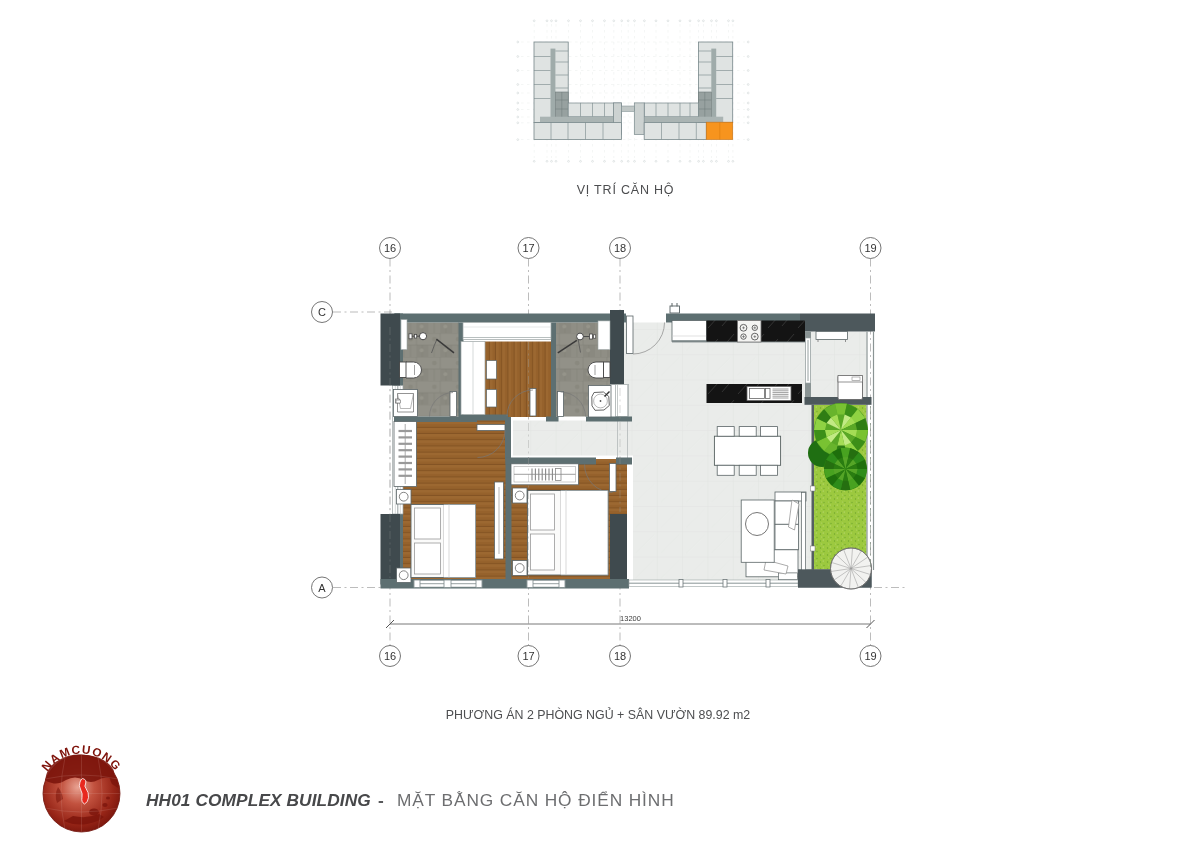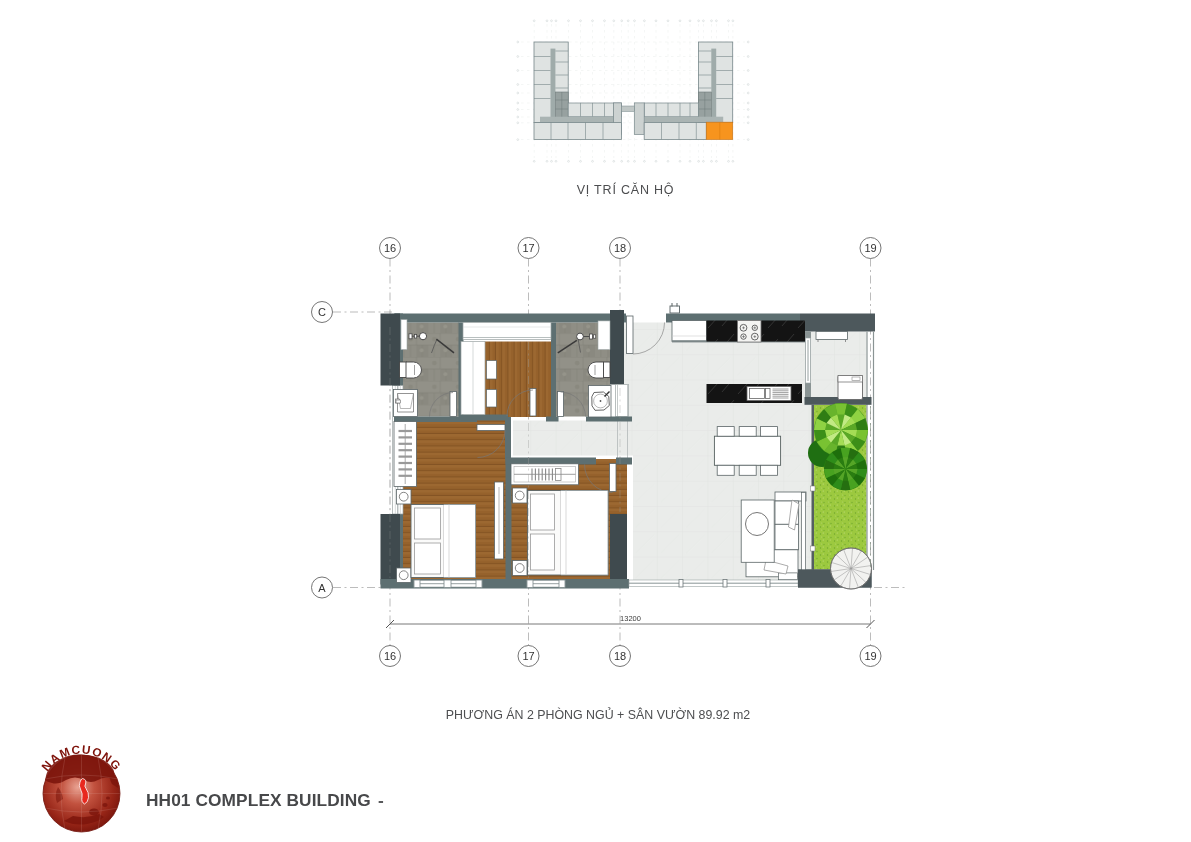--- a/index.html
+++ b/index.html
@@ -818,23 +818,24 @@
           <radialGradient id="globeg2" cx="45%" cy="42%" r="72%">
  <stop offset="0%" stop-color="#e9a393"></stop>
  <stop offset="30%" stop-color="#c2523f"></stop>
  <stop offset="65%" stop-color="#972517"></stop>
  <stop offset="100%" stop-color="#620903"></stop>
 </radialGradient>
         </defs>
 </g>
 </svg>
 
-<div class="abs" style="left:146px;top:790px;font-size:17.3px;font-weight:bold;color:#47484a;letter-spacing:0.1px;">HH01 COMPLEX BUILDING</div>
+<div class="abs" style="left:146px;top:790px;font-size:17.3px;font-weight:bold;color:#47484a;letter-spacing:0.1px;font-style:italic;">HH01 COMPLEX BUILDING</div>
 
 <div class="abs" style="left:378px;top:790px;font-size:17.3px;font-weight:bold;color:#58595b;">-</div>
 
+<div class="abs" style="left:397px;top:790px;font-size:17.3px;color:#6d6e70;letter-spacing:0.9px;">MẶT BẰNG CĂN HỘ ĐIỂN HÌNH</div>
 
 <div class="abs" style="left:1134px;top:748px;font-family:Liberation Serif,serif;font-size:19.5px;color:#bf232d;">27</div>
 
 <div class="abs" style="left:1049px;top:767px;font-size:53.5px;font-weight:bold;color:#fb3a17;letter-spacing:-2px;transform:scaleX(0.92);transform-origin:0 0;">NQH</div>
 
 <div class="abs" style="left:1054px;top:819.5px;font-size:12.6px;color:#b91c1c;letter-spacing:2.2px;">ARCHITECTS</div>
 </div>
 
 </body></html>

